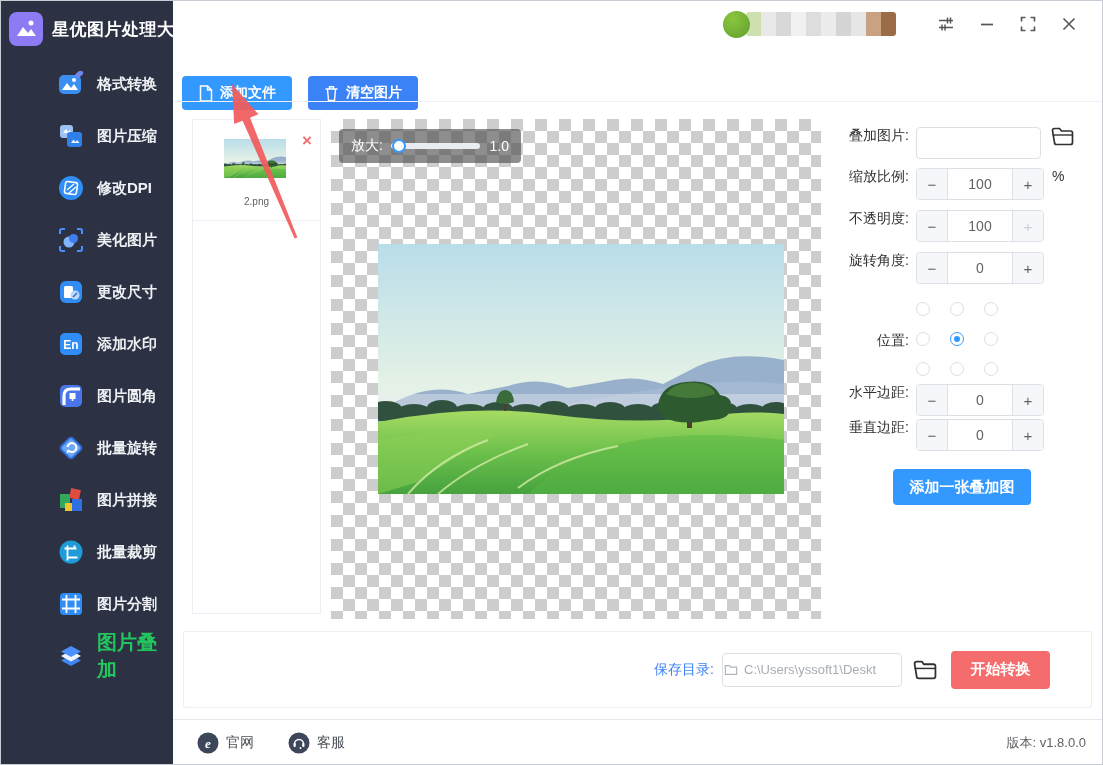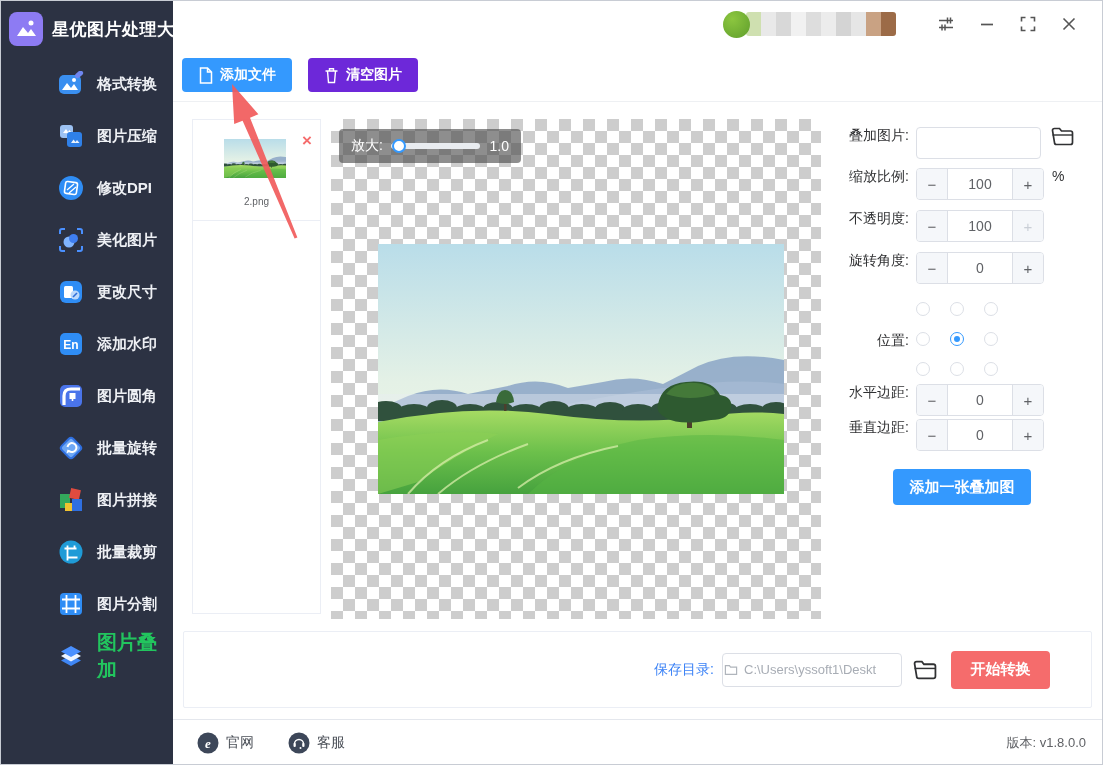--- a/index.html
+++ b/index.html
@@ -23,23 +23,23 @@
   
   .titlebar { position:absolute; top:0; left:0; right:0; height:46px; display:flex; align-items:center; justify-content:flex-end; padding-right:20px; }
   .user-chip { display:flex; align-items:center; height:28px; margin-right:22px; }
   .avatar { width:27px; height:27px; border-radius:50%; background:radial-gradient(circle at 35% 30%, #8cc63f, #5f9e2c); flex:none; margin-right:-4px; z-index:2; }
   .mosaic { display:flex; height:24px; border-radius:3px; overflow:hidden; }
   .mosaic b { width:15px; height:24px; }
   .winbtn { width:26px; height:26px; display:flex; align-items:center; justify-content:center; margin-left:15px; cursor:pointer; }
 
   
   .toolbar { position:absolute; top:57px; left:9px; display:flex; gap:16px; }
-  .tbtn { height:34px; border:none; border-radius:4px; color:#fff; font-size:14px; font-family:inherit; display:flex; align-items:center; gap:7px; padding:0 16px; cursor:pointer; font-weight:600; }
+  .tbtn { height:34px; border:none; border-radius:4px; color:#fff; font-size:14px; font-family:inherit; display:flex; align-items:center; gap:7px; padding:0 16px; cursor:pointer; font-weight:600;margin-top:18px; }
   .tbtn.blue { background:#3499fe; }
-  .tbtn.gray { background:#6d28d9; }
+  .tbtn.gray { background:#3b82f6; }
   .divider-top { position:absolute; top:100px; left:0; right:0; height:1px; background:#eef0f3; }
 
   
   .thumb-panel { position:absolute; left:19px; top:118px; width:129px; height:495px; background:#fff; border:1px solid #ebeef5; }
   .file-item { position:relative; height:101px; border-bottom:1px solid #ebeef5; }
   .file-thumb { position:absolute; left:31px; top:19px; width:62px; height:39px; }
   .file-del { position:absolute; right:8px; top:12px; color:#f56c6c; font-size:17px; line-height:1; cursor:pointer; font-weight:bold; }
   .file-name { position:absolute; left:0; right:0; top:76px; text-align:center; color:#606266; font-size:10px; }
 
   

